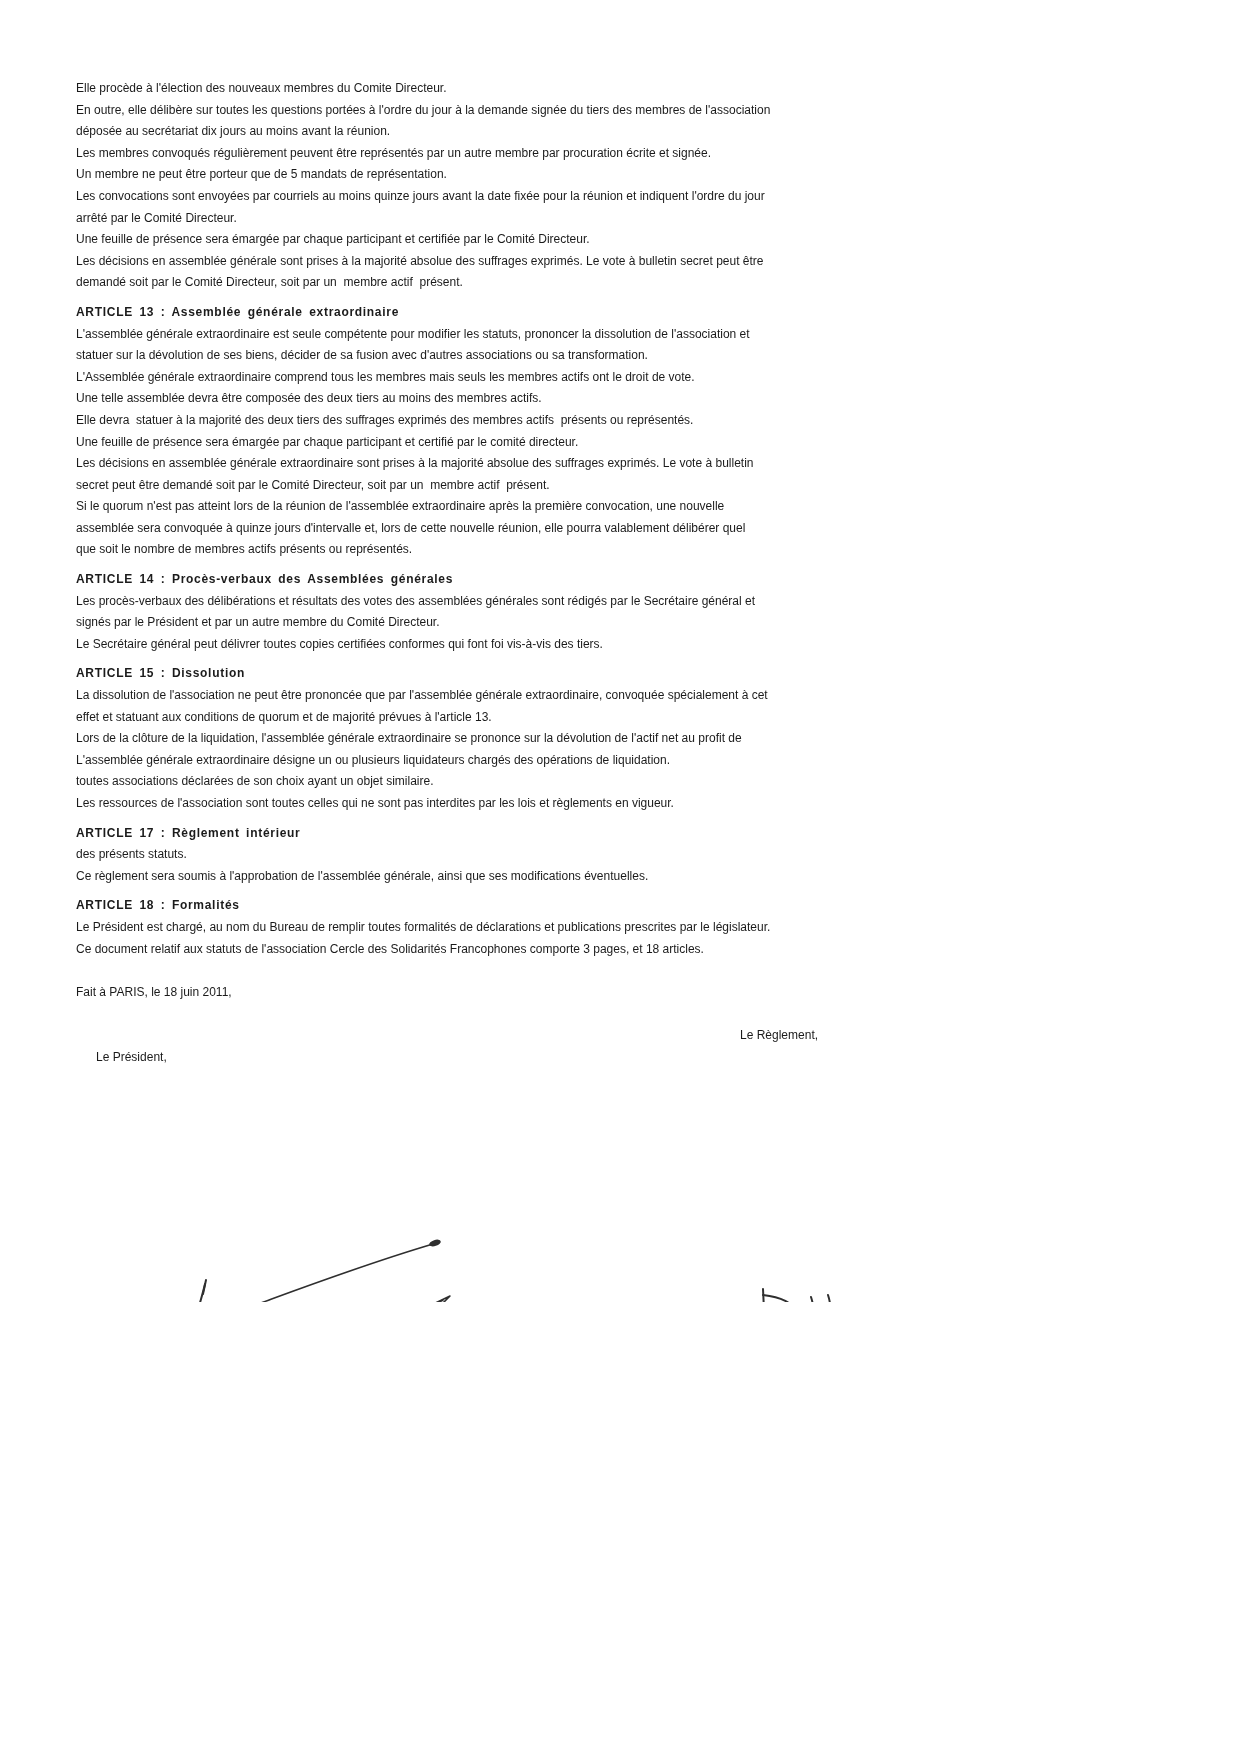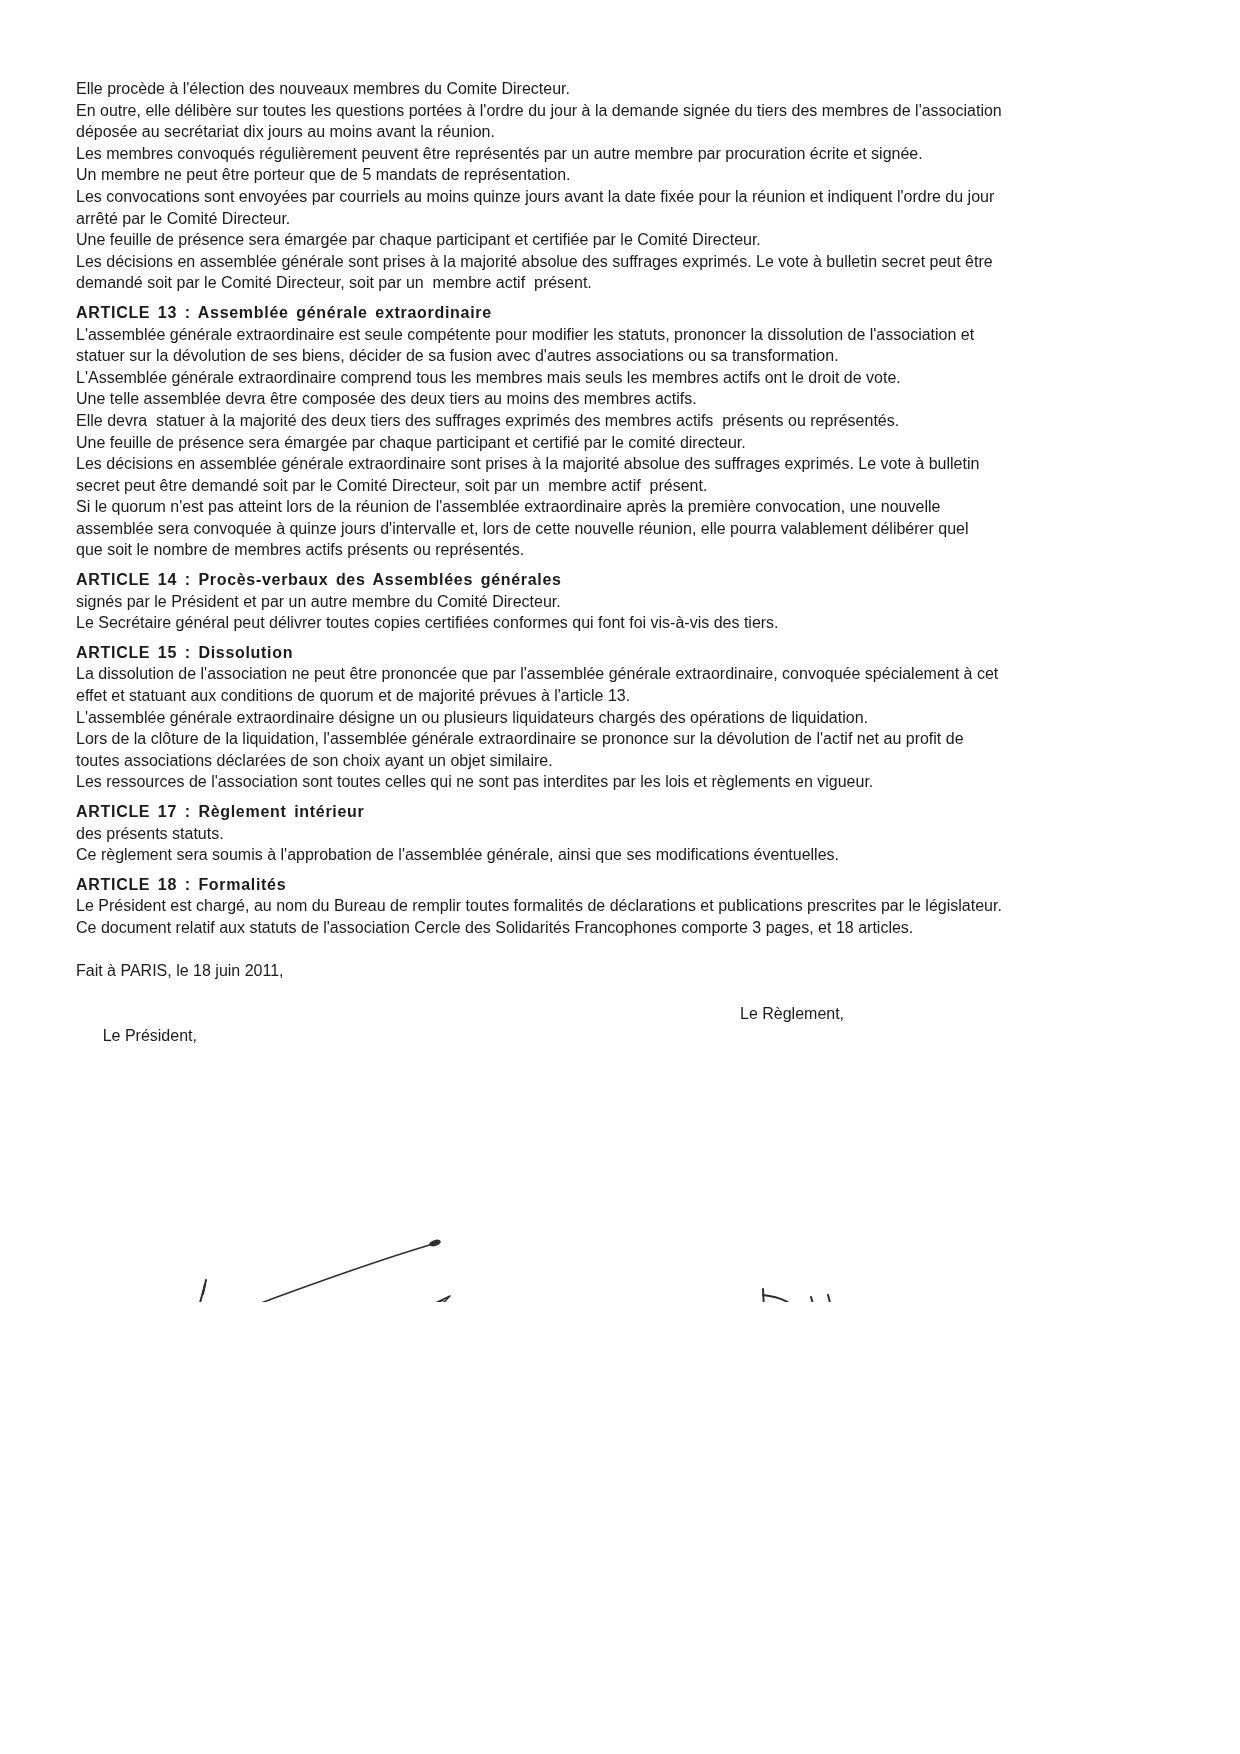--- a/index.html
+++ b/index.html
@@ -2,21 +2,21 @@
 <html><head>
 <meta charset="utf-8">
 <style>
   html, body { margin: 0; padding: 0; background: #ffffff; }
   .page {
     position: relative;
     width: 1240px;
     height: 1302px;
     background: #ffffff;
     font-family: "Liberation Sans", sans-serif;
-    font-size: 16px;
+    font-size: 12px;
     line-height: 21.6px;
     color: #1b1b1b;
     overflow: hidden;
   }
   .doc-body {
     position: absolute;
     left: 76px;
     top: 78px;
     right: 36px;
   }
@@ -63,27 +63,28 @@
         <div class="line">L'Assemblée générale extraordinaire comprend tous les membres mais seuls les membres actifs ont le droit de vote.</div>
         <div class="line">Une telle assemblée devra être composée des deux tiers au moins des membres actifs.</div>
         <div class="line">Elle devra  statuer à la majorité des deux tiers des suffrages exprimés des membres actifs  présents ou représentés.</div>
         <div class="line">Une feuille de présence sera émargée par chaque participant et certifié par le comité directeur.</div>
         <div class="line">Les décisions en assemblée générale extraordinaire sont prises à la majorité absolue des suffrages exprimés. Le vote à bulletin</div>
         <div class="line">secret peut être demandé soit par le Comité Directeur, soit par un  membre actif  présent.</div>
         <div class="line">Si le quorum n'est pas atteint lors de la réunion de l'assemblée extraordinaire après la première convocation, une nouvelle</div>
         <div class="line">assemblée sera convoquée à quinze jours d'intervalle et, lors de cette nouvelle réunion, elle pourra valablement délibérer quel</div>
         <div class="line">que soit le nombre de membres actifs présents ou représentés.</div>
         <div class="line heading">ARTICLE 14 : Procès-verbaux des Assemblées générales</div>
+        <div class="line">Les procès-verbaux des délibérations et résultats des votes des assemblées générales sont rédigés par le Secrétaire général et</div>
         <div class="line">signés par le Président et par un autre membre du Comité Directeur.</div>
         <div class="line">Le Secrétaire général peut délivrer toutes copies certifiées conformes qui font foi vis-à-vis des tiers.</div>
         <div class="line heading">ARTICLE 15 : Dissolution</div>
         <div class="line">La dissolution de l'association ne peut être prononcée que par l'assemblée générale extraordinaire, convoquée spécialement à cet</div>
         <div class="line">effet et statuant aux conditions de quorum et de majorité prévues à l'article 13.</div>
+        <div class="line">Lors de la clôture de la liquidation, l'assemblée générale extraordinaire se prononce sur la dévolution de l'actif net au profit de</div>
         <div class="line">L'assemblée générale extraordinaire désigne un ou plusieurs liquidateurs chargés des opérations de liquidation.</div>
-        <div class="line">Lors de la clôture de la liquidation, l'assemblée générale extraordinaire se prononce sur la dévolution de l'actif net au profit de</div>
         <div class="line">toutes associations déclarées de son choix ayant un objet similaire.</div>
         <div class="line">Les ressources de l'association sont toutes celles qui ne sont pas interdites par les lois et règlements en vigueur.</div>
         <div class="line heading">ARTICLE 17 : Règlement intérieur</div>
         <div class="line">des présents statuts.</div>
         <div class="line">Ce règlement sera soumis à l'approbation de l'assemblée générale, ainsi que ses modifications éventuelles.</div>
         <div class="line heading">ARTICLE 18 : Formalités</div>
         <div class="line">Le Président est chargé, au nom du Bureau de remplir toutes formalités de déclarations et publications prescrites par le législateur.</div>
         <div class="line">Ce document relatif aux statuts de l'association Cercle des Solidarités Francophones comporte 3 pages, et 18 articles.</div>
       </div>
 

